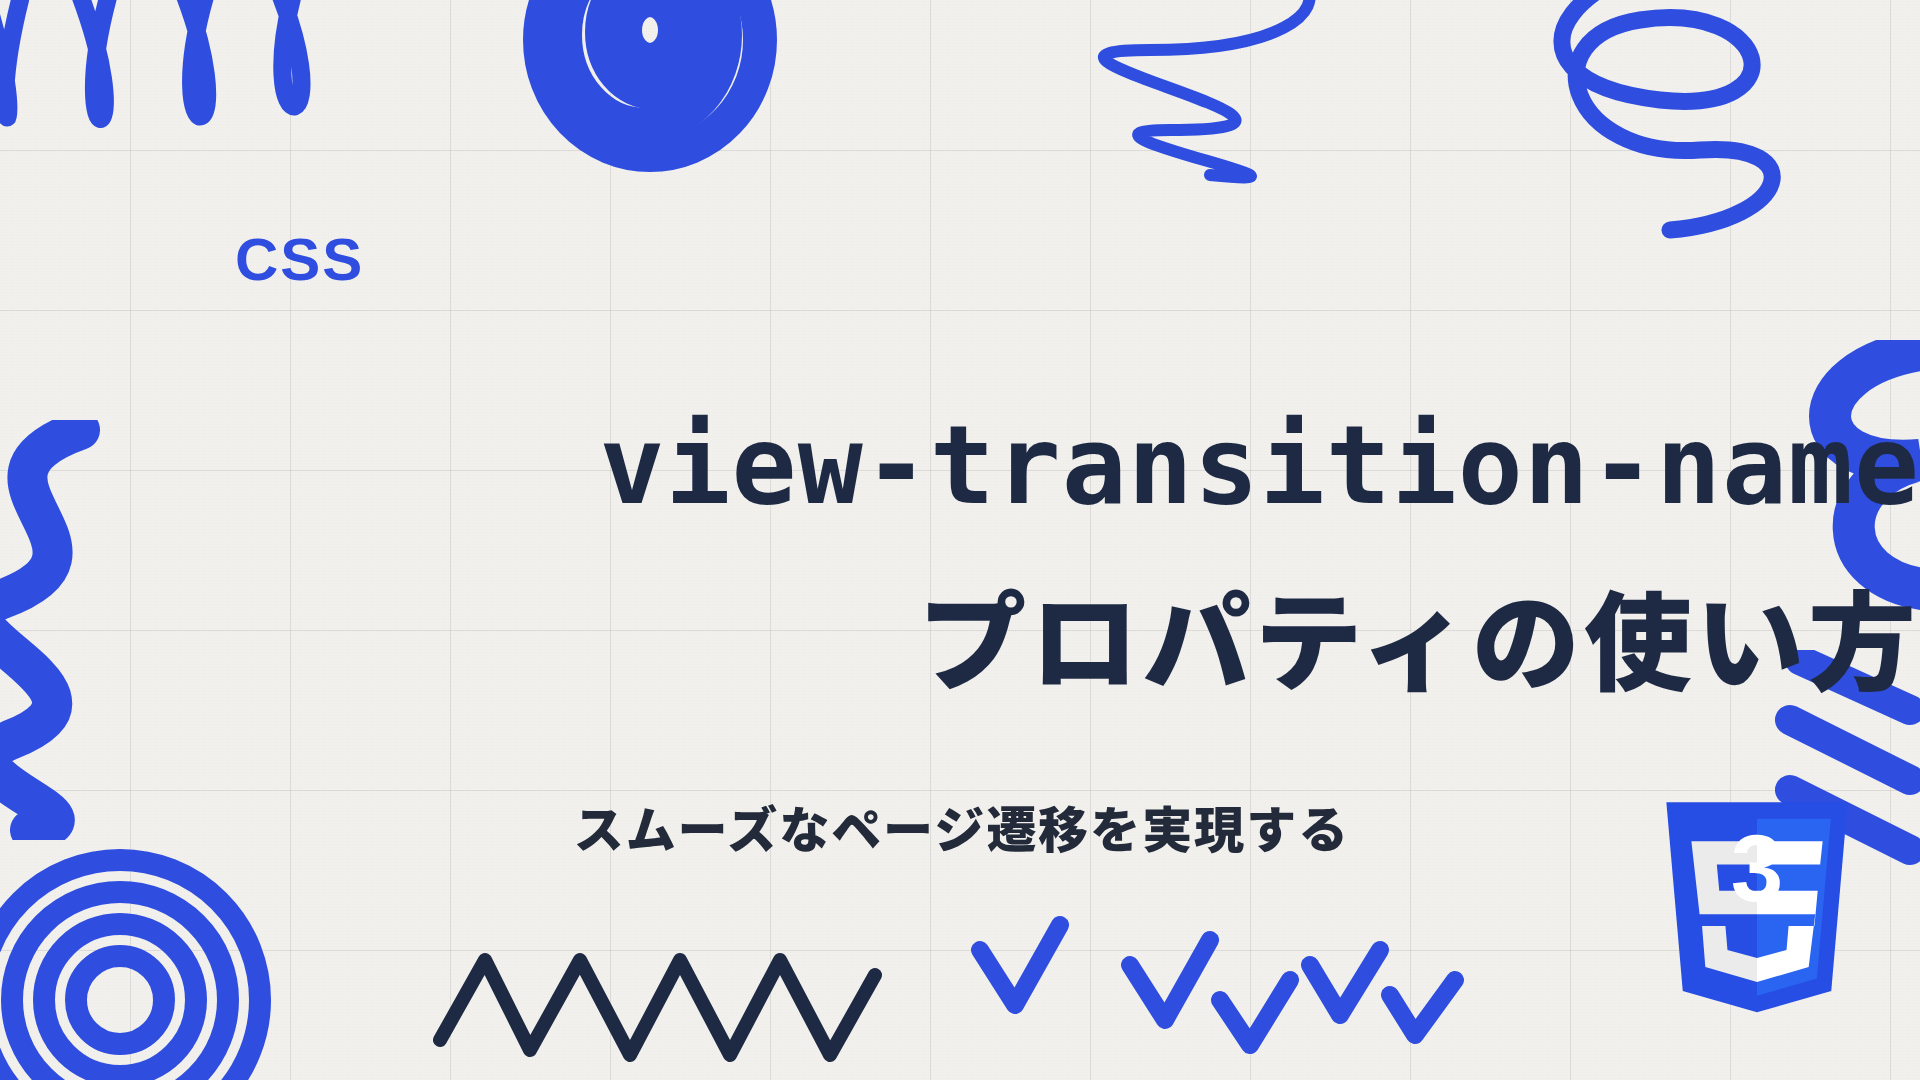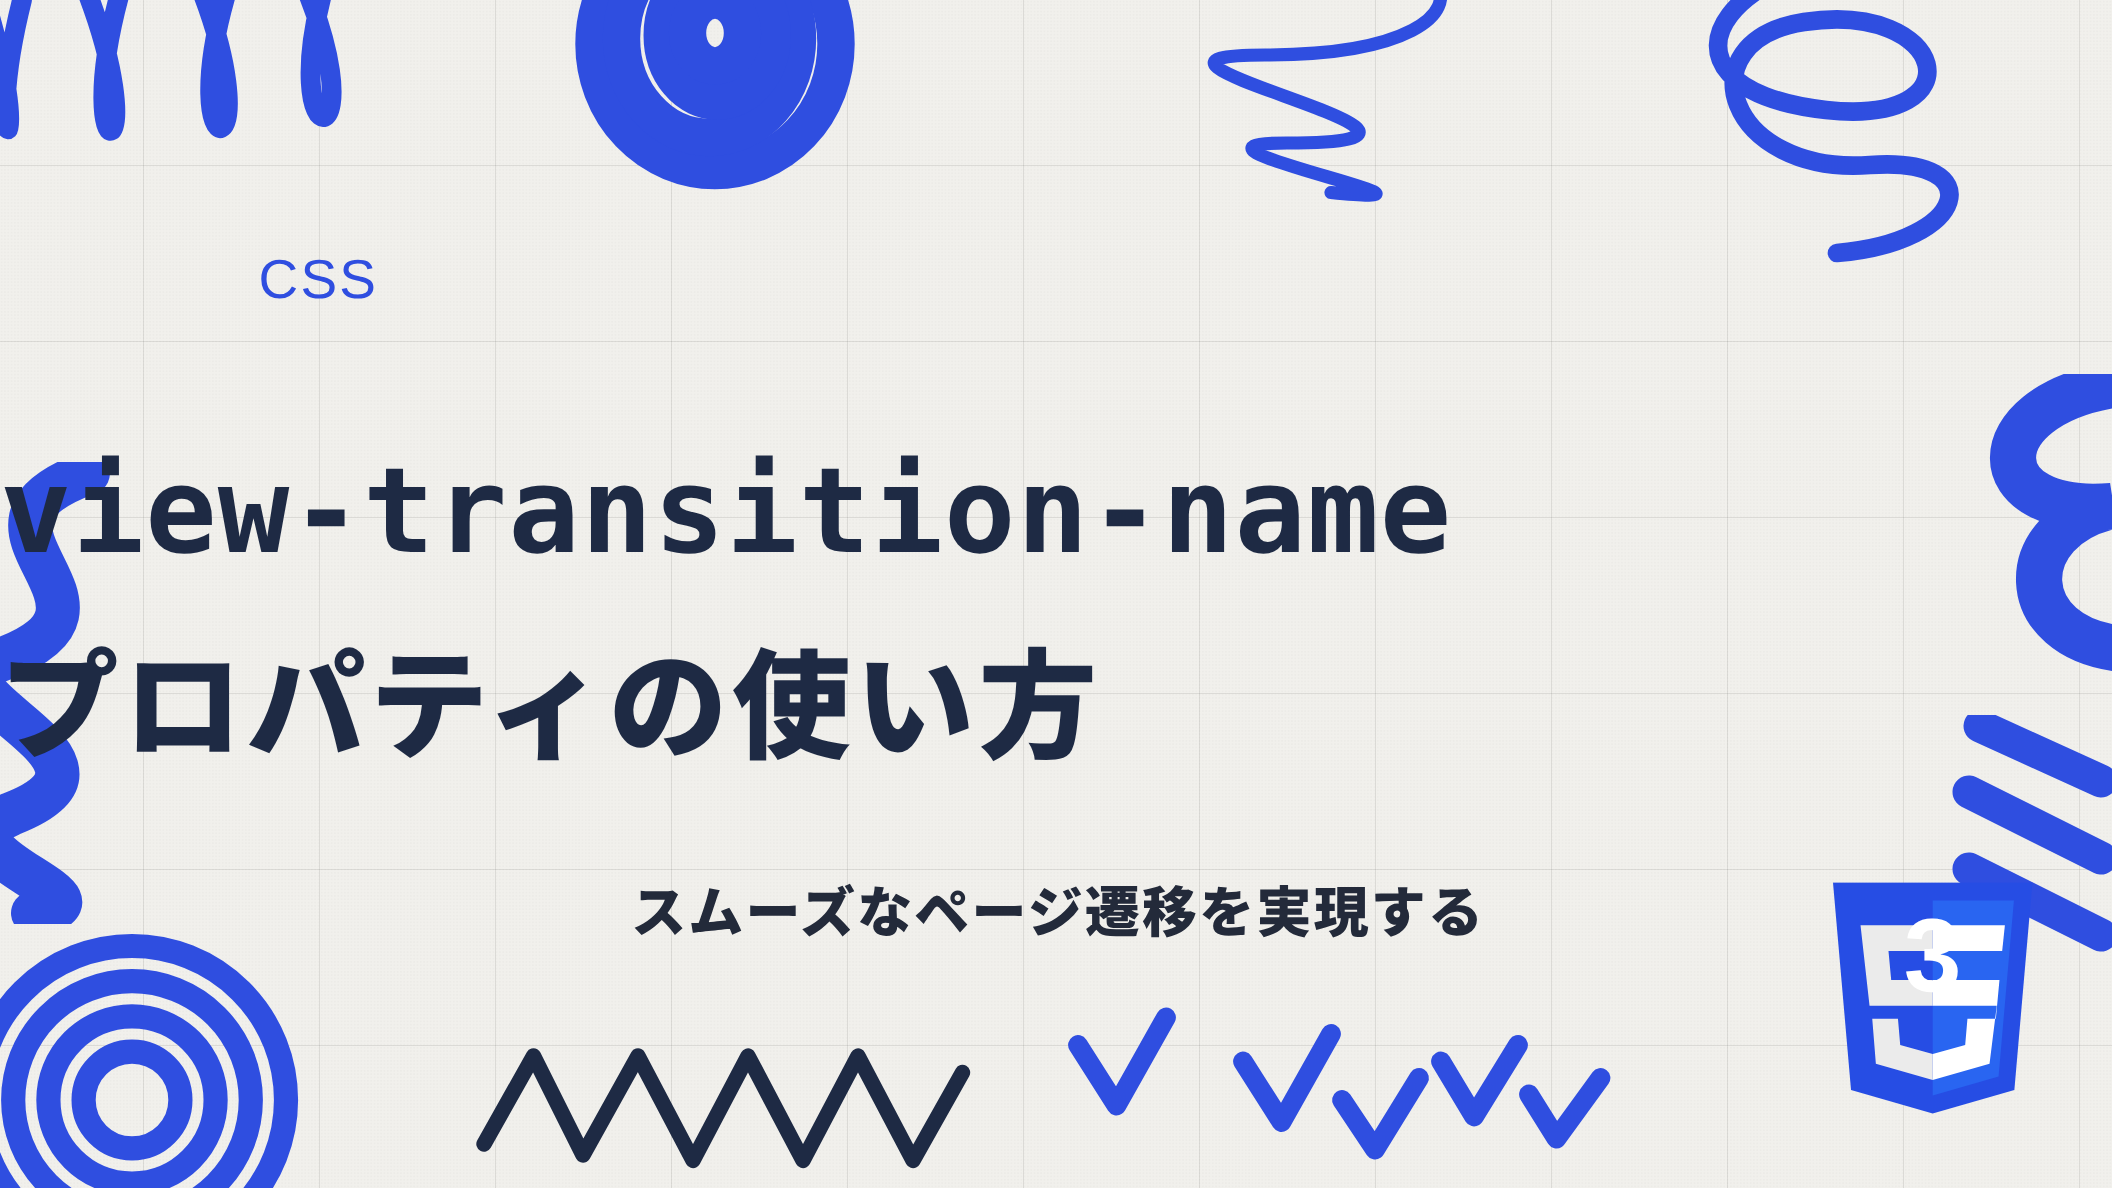--- a/index.html
+++ b/index.html
@@ -36,31 +36,31 @@
     position: absolute;
     left: 0; right: 0; top: 0; bottom: 0;
     display: flex;
     flex-direction: column;
     align-items: center;
   }
   .kicker {
     position: absolute;
     left: 235px;
     top: 225px;
-    font-size: 50px;
-    font-weight: 400;
+    font-size: 60px;
+    font-weight: 700;
     letter-spacing: 2px;
     color: #2f4ee0;
     font-family: "Arial Black", "Arial Rounded MT Bold", sans-serif;
   }
   .title {
     position: absolute;
     top: 395px;
     left: 0; right: 0;
-    text-align: left;
+    text-align: right;
     font-size: 108px;
     line-height: 1.32;
     font-weight: 900;
     color: #1e2a44;
     font-family: ui-monospace, "SFMono-Regular", Menlo, Consolas, monospace;
     letter-spacing: 1px;
   }
   .title .l2 {
     font-family: "Hiragino Kaku Gothic ProN", "Noto Sans JP", "Yu Gothic", Meiryo, sans-serif;
     letter-spacing: 4px;

